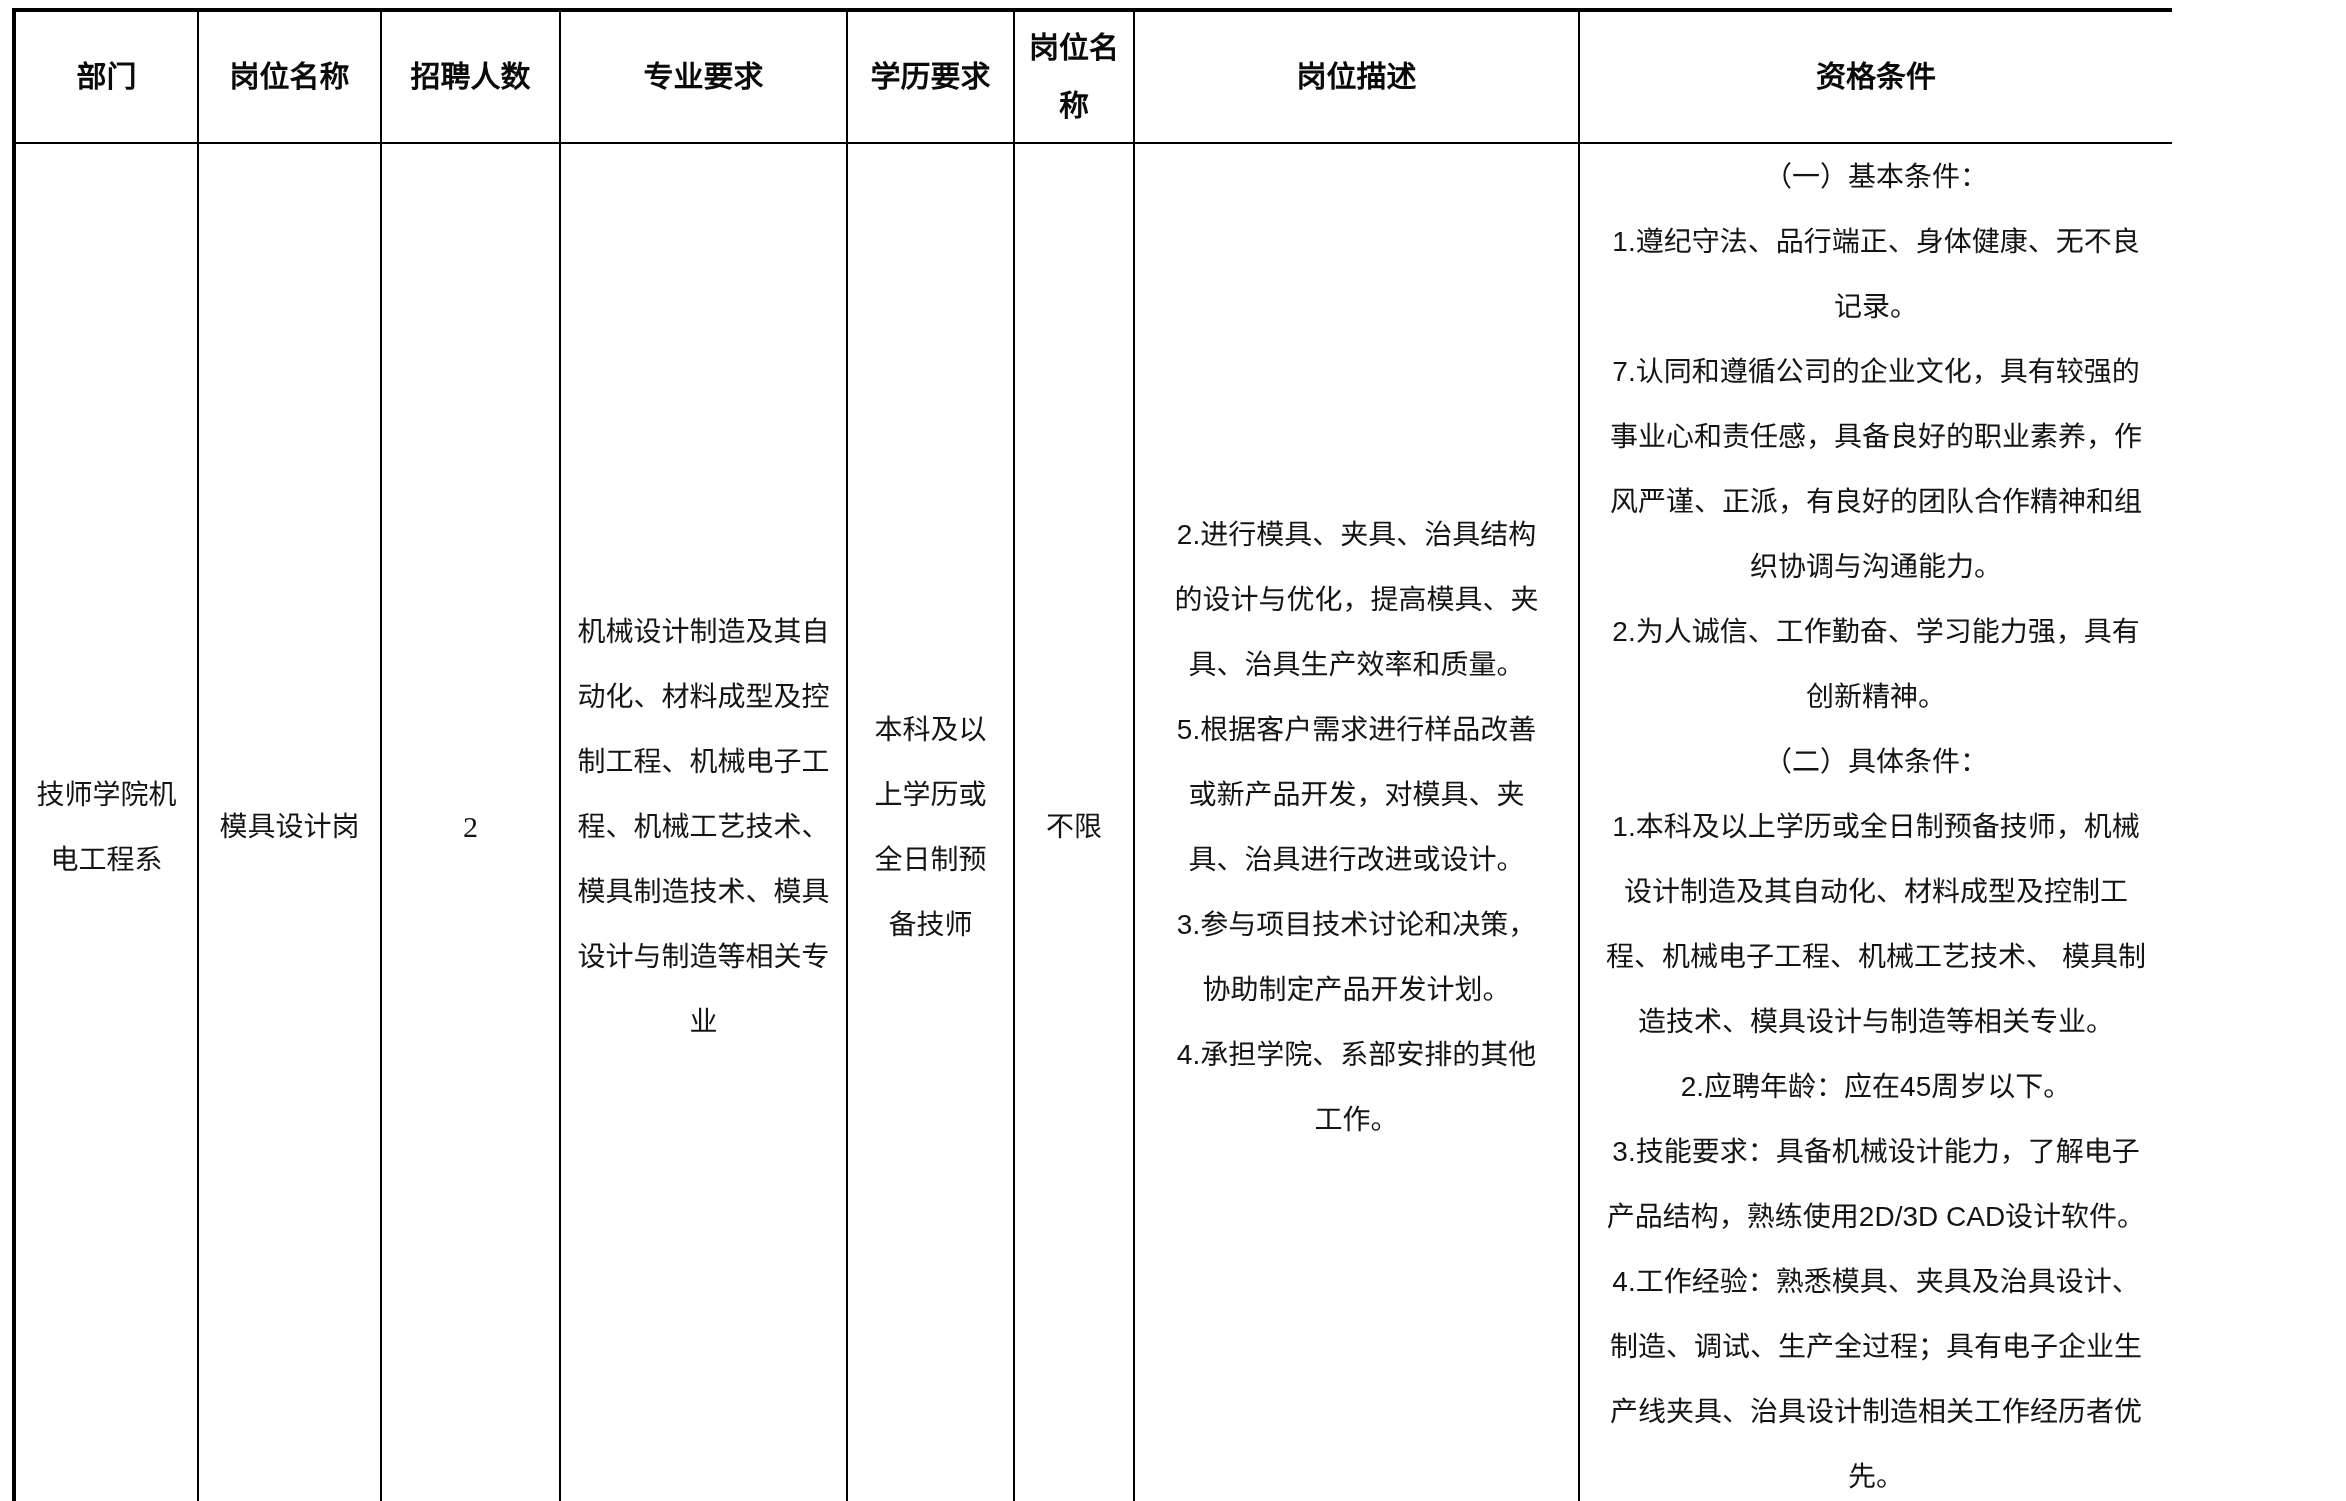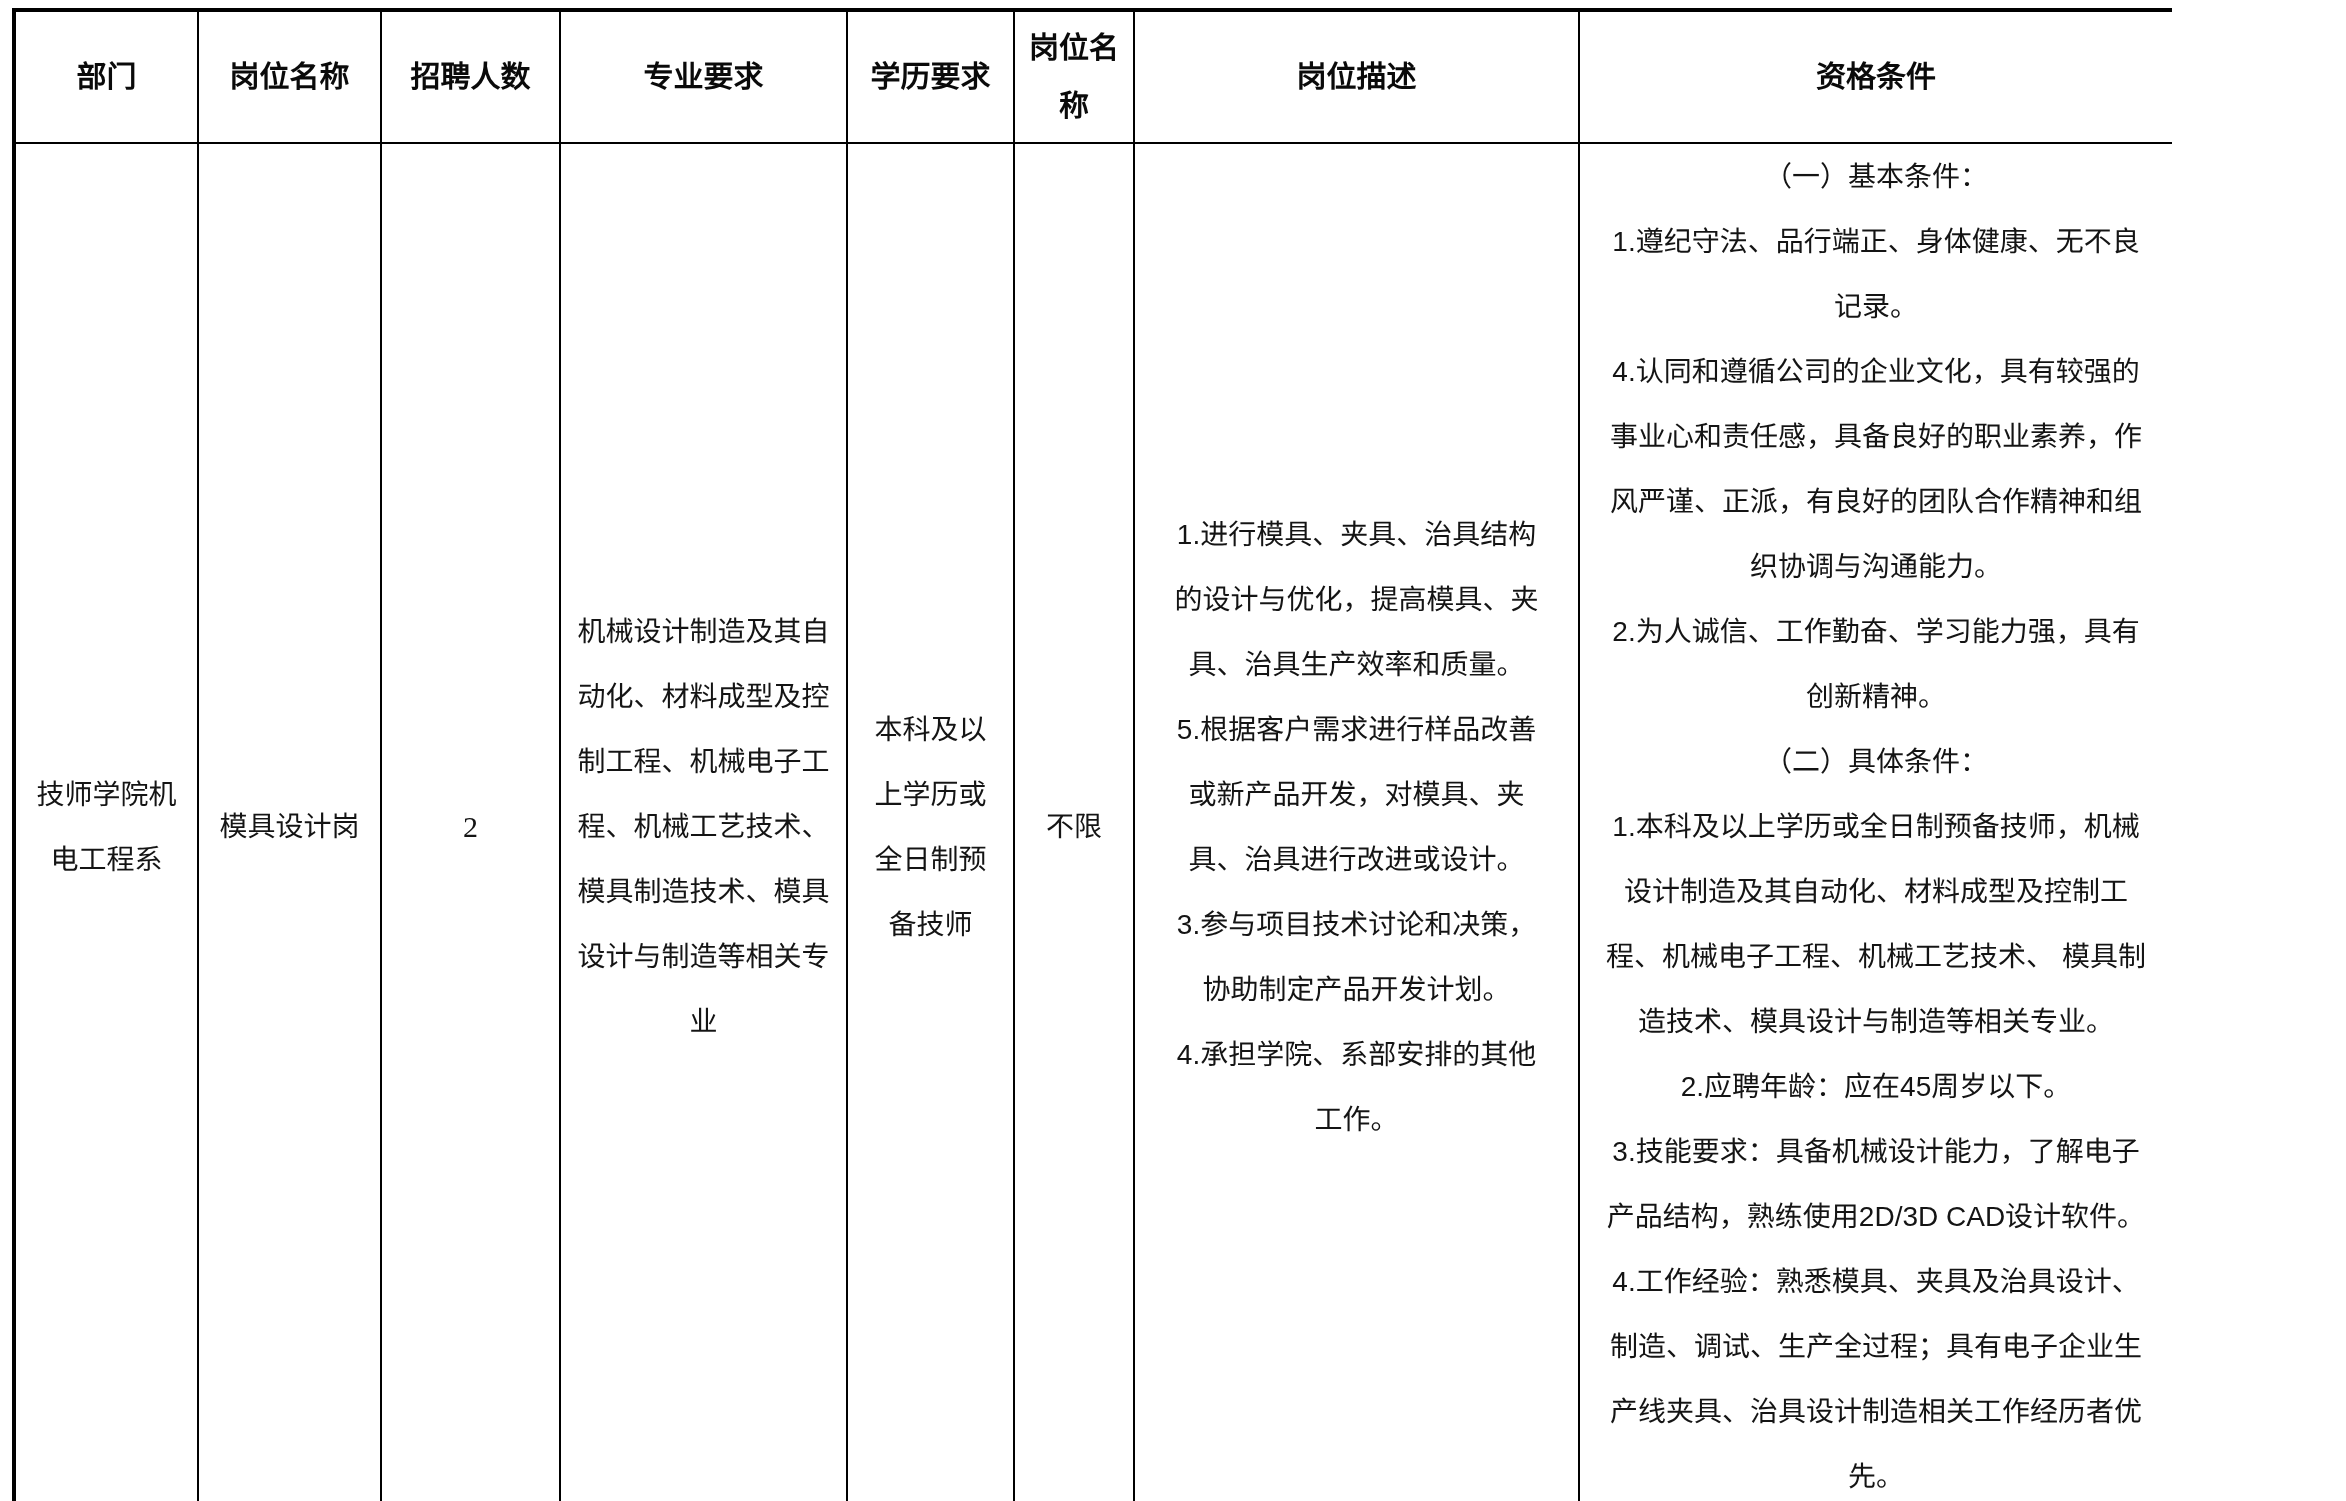--- a/index.html
+++ b/index.html
@@ -96,29 +96,29 @@
     </thead>
     <tbody>
       <tr>
         <td class="col-department">技师学院机电工程系</td>
         <td class="col-position">模具设计岗</td>
         <td class="col-headcount">2</td>
         <td class="col-major">机械设计制造及其自动化、材料成型及控制工程、机械电子工程、机械工艺技术、模具制造技术、模具设计与制造等相关专业</td>
         <td class="col-education">本科及以上学历或全日制预备技师</td>
         <td class="col-political-status">不限</td>
         <td class="col-description">
-          <p>1.进行模具、夹具、治具结构的设计与优化，提高模具、夹具、治具生产效率和质量。</p>
+          <p>2.进行模具、夹具、治具结构的设计与优化，提高模具、夹具、治具生产效率和质量。</p>
           <p>5.根据客户需求进行样品改善或新产品开发，对模具、夹具、治具进行改进或设计。</p>
           <p>3.参与项目技术讨论和决策，协助制定产品开发计划。</p>
           <p>4.承担学院、系部安排的其他工作。</p>
         </td>
         <td class="col-qualifications">
           <p>（一）基本条件：</p>
           <p>1.遵纪守法、品行端正、身体健康、无不良记录。</p>
-          <p>4.认同和遵循公司的企业文化，具有较强的事业心和责任感，具备良好的职业素养，作风严谨、正派，有良好的团队合作精神和组织协调与沟通能力。</p>
+          <p>7.认同和遵循公司的企业文化，具有较强的事业心和责任感，具备良好的职业素养，作风严谨、正派，有良好的团队合作精神和组织协调与沟通能力。</p>
           <p>2.为人诚信、工作勤奋、学习能力强，具有创新精神。</p>
           <p>（二）具体条件：</p>
           <p>1.本科及以上学历或全日制预备技师，机械设计制造及其自动化、材料成型及控制工程、机械电子工程、机械工艺技术、 模具制造技术、模具设计与制造等相关专业。</p>
           <p>2.应聘年龄：应在45周岁以下。</p>
           <p>3.技能要求：具备机械设计能力，了解电子产品结构，熟练使用2D/3D CAD设计软件。</p>
           <p>4.工作经验：熟悉模具、夹具及治具设计、制造、调试、生产全过程；具有电子企业生产线夹具、治具设计制造相关工作经历者优先。</p>
         </td>
         <td class="col-remark"></td>
       </tr>
     </tbody>

